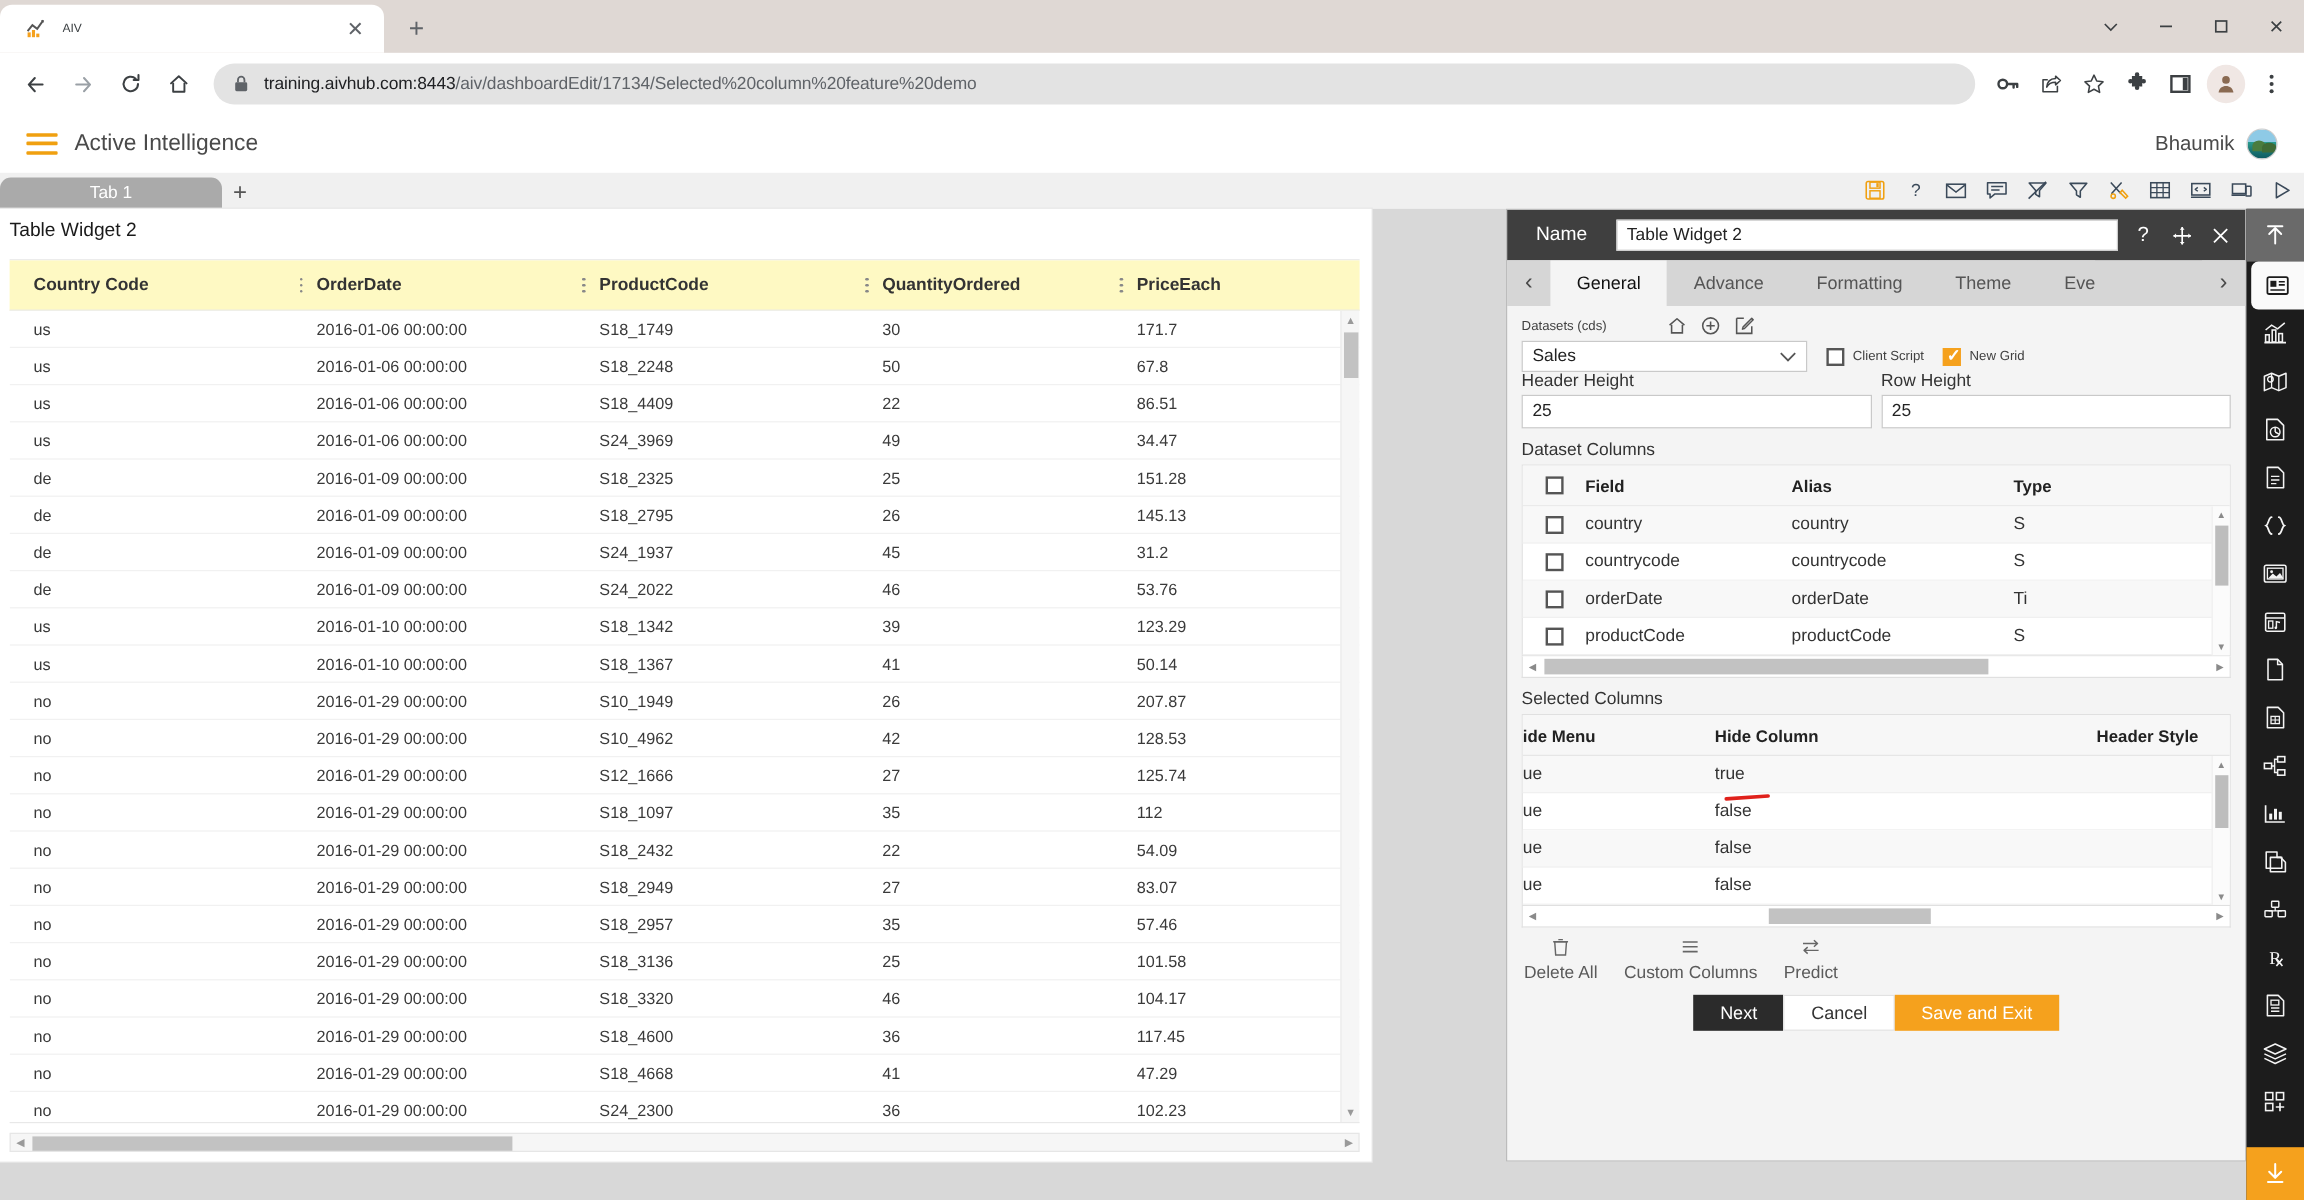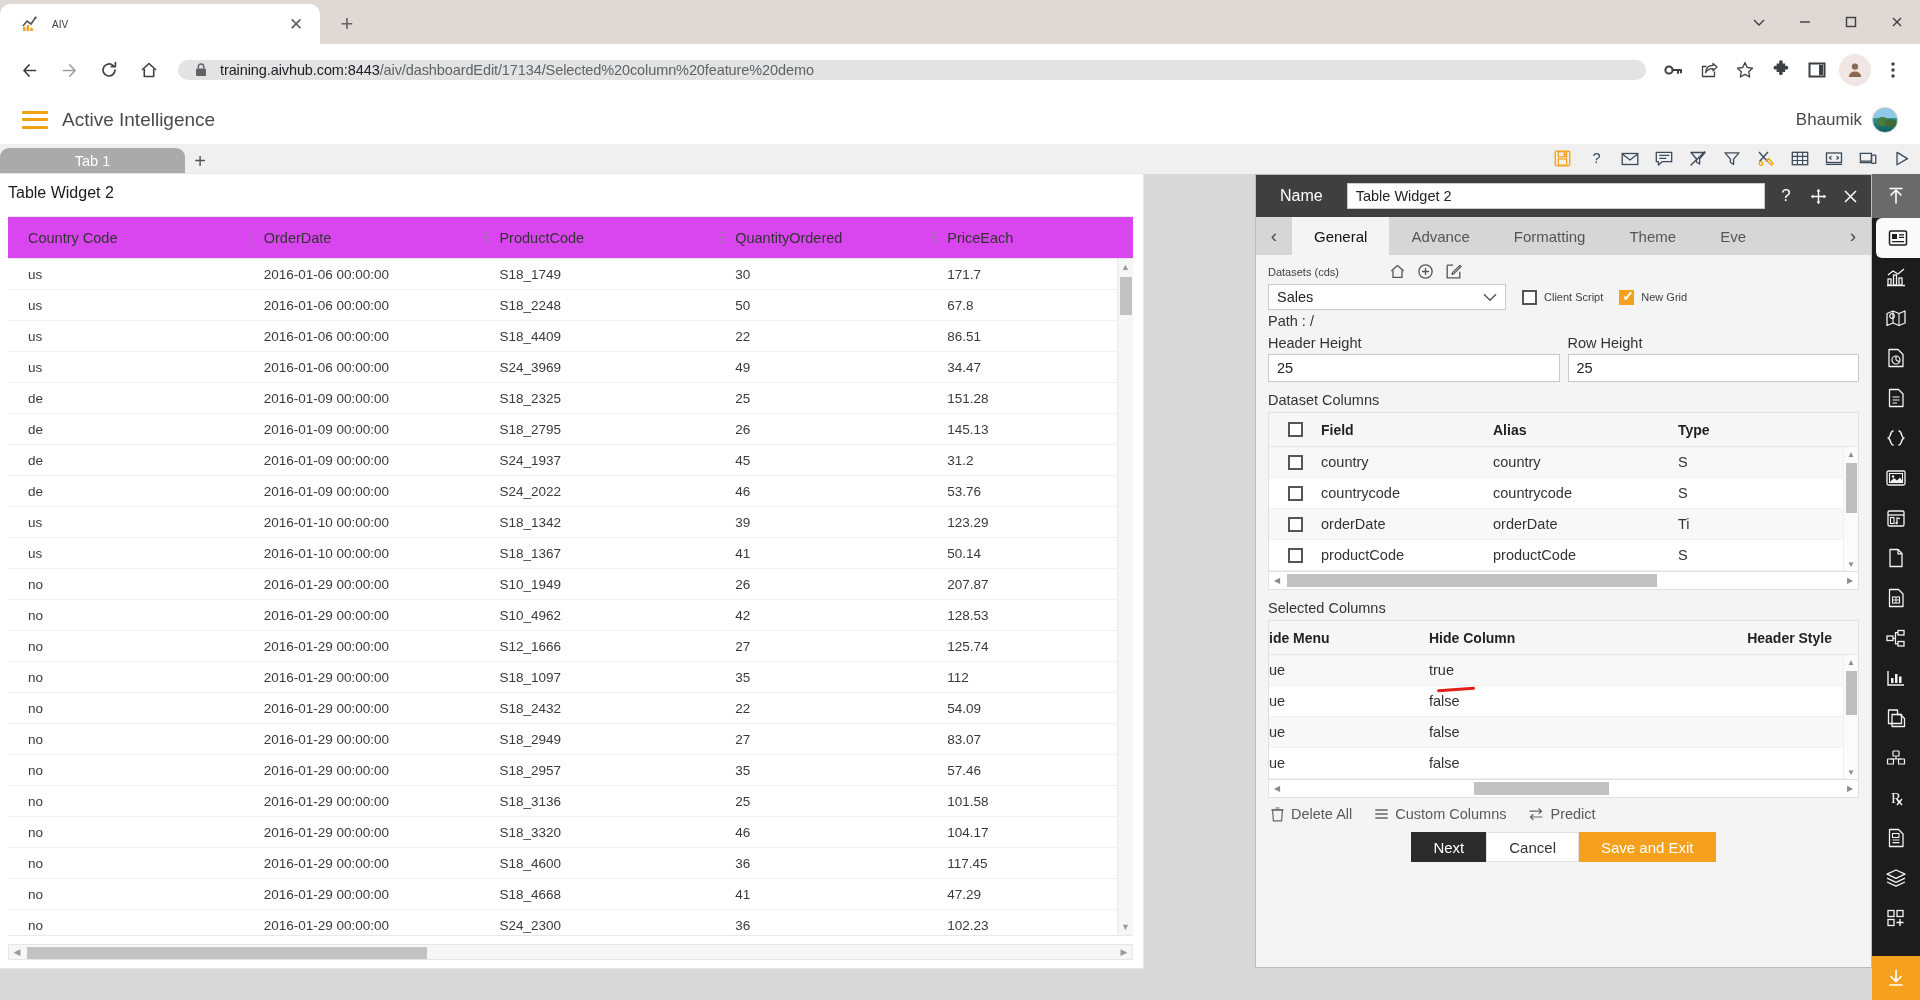--- a/index.html
+++ b/index.html
@@ -36,21 +36,21 @@
   .winbtn { width:46px; height:44px; display:flex; align-items:center;
     justify-content:center; color:#3c4043; }
 
   #browser-toolbar {
     height:52px; background:#fff; display:flex; align-items:center;
     padding:0 10px; gap:2px;
   }
   .navbtn { width:38px; height:38px; border-radius:50%; display:flex;
     align-items:center; justify-content:center; color:#5f6368; flex:0 0 auto; }
   #omnibox {
-    flex:1; height:20px; background:#e3e3e3; border-radius:17px;
+    flex:1; height:34px; background:#e3e3e3; border-radius:17px;
     display:flex; align-items:center; padding:0 16px; margin:0 8px;
     gap:12px; min-width:0;
   }
   #omnibox-url { font-size:14.5px; color:#202124; white-space:nowrap;
     overflow:hidden; text-overflow:ellipsis; letter-spacing:-0.1px; }
   #omnibox-url .dim { color:#5f6368; }
   .tb-icon { width:34px; height:34px; display:flex; align-items:center;
     justify-content:center; color:#3c4043; flex:0 0 auto; }
   #avatar-btn { width:32px; height:32px; border-radius:50%;
     background:#f0e7e4; display:flex; align-items:center; justify-content:center;
@@ -100,21 +100,21 @@
   #widget {
     position:absolute; left:0; top:0; width:1143px; height:794px;
     background:#fff; box-shadow:0 0 0 1px #e6e6e6;
   }
   #widget-title { padding:10px 8px 8px 8px; font-size:16px; color:#1a1a1a; }
 
   #grid { position:absolute; left:8px; right:10px; top:42px; bottom:32px;
     border:1px solid #e8e8e8; border-left:none; border-right:none;
     display:flex; flex-direction:column; }
   #grid-head { display:flex; height:42px; border-bottom:1px solid #e8e8e8;
-    flex:0 0 auto; align-items:center; background:#d946ef; padding-right:16px; }
+    flex:0 0 auto; align-items:center; background:#fef9c3; padding-right:16px;font-weight:bold; }
   .gh { display:flex; align-items:center; font-size:14.5px; color:#333;
     position:relative; height:100%; }
   .gh .kebab { position:absolute; left:-14px; top:50%; transform:translateY(-50%);
     display:flex; flex-direction:column; gap:2.5px; }
   .gh .kebab i { width:2.5px; height:2.5px; border-radius:50%; background:#888; display:block; }
   #grid-body { flex:1; overflow:hidden; position:relative; background:#fff; }
   .grow { display:flex; height:31px; align-items:flex-start;
     border-bottom:1px solid #f1f1f1; font-size:13.5px; color:#3a3a3a;
     padding-right:16px; }
   .gc { display:flex; align-items:center; height:100%; }
@@ -220,21 +220,21 @@
   .hscroll .ha { width:16px; display:flex; align-items:center;
     justify-content:center; color:#8a8a8a; font-size:8px; }
   .hthumb { position:absolute; height:13px; top:2px; background:#c2c2c2; }
 
   #redmark { position:absolute; left:8px; top:26px; width:38px; height:3px;
     background:#e0211b; border-radius:2px; transform:rotate(-4deg); }
 
   .actionrow { display:flex; align-items:center; gap:22px; margin:8px 0 0 2px;
     font-size:14.5px; color:#555; }
   .actionrow span.txt { color:#5a5a5a; }
-  .act { display:flex; align-items:center; gap:6px; }
+  .act { display:flex; align-items:center; gap:6px;flex-direction:column; }
 
   .btnrow { display:flex; justify-content:center; gap:0; margin-top:10px; padding-bottom:8px; }
   .btn { height:30px; padding:0 22px; display:flex; align-items:center;
     justify-content:center; font-size:15px; }
   .btn.dark { background:#2b2b2b; color:#fff; }
   .btn.plain { background:#fff; color:#333; border:1px solid #e2e2e2; }
   .btn.orange { background:#f5a11d; color:#fff; }
 
   
   #rail { position:absolute; right:0; top:0; width:48px; height:826px;
@@ -744,21 +744,20 @@
         <label class="row" style="gap:7px">
           <span class="cbx"></span>
           <span class="lab">Client Script</span>
         </label>
         <label class="row" style="gap:7px">
           <span class="cbx on"></span>
           <span class="lab">New Grid</span>
         </label>
       </div>
 
-      <div class="pathline">Path : /</div>
 
       <div class="two">
         <div>
           <div class="fieldlabel">Header Height</div>
           <div class="txtin">25</div>
         </div>
         <div>
           <div class="fieldlabel">Row Height</div>
           <div class="txtin">25</div>
         </div>

